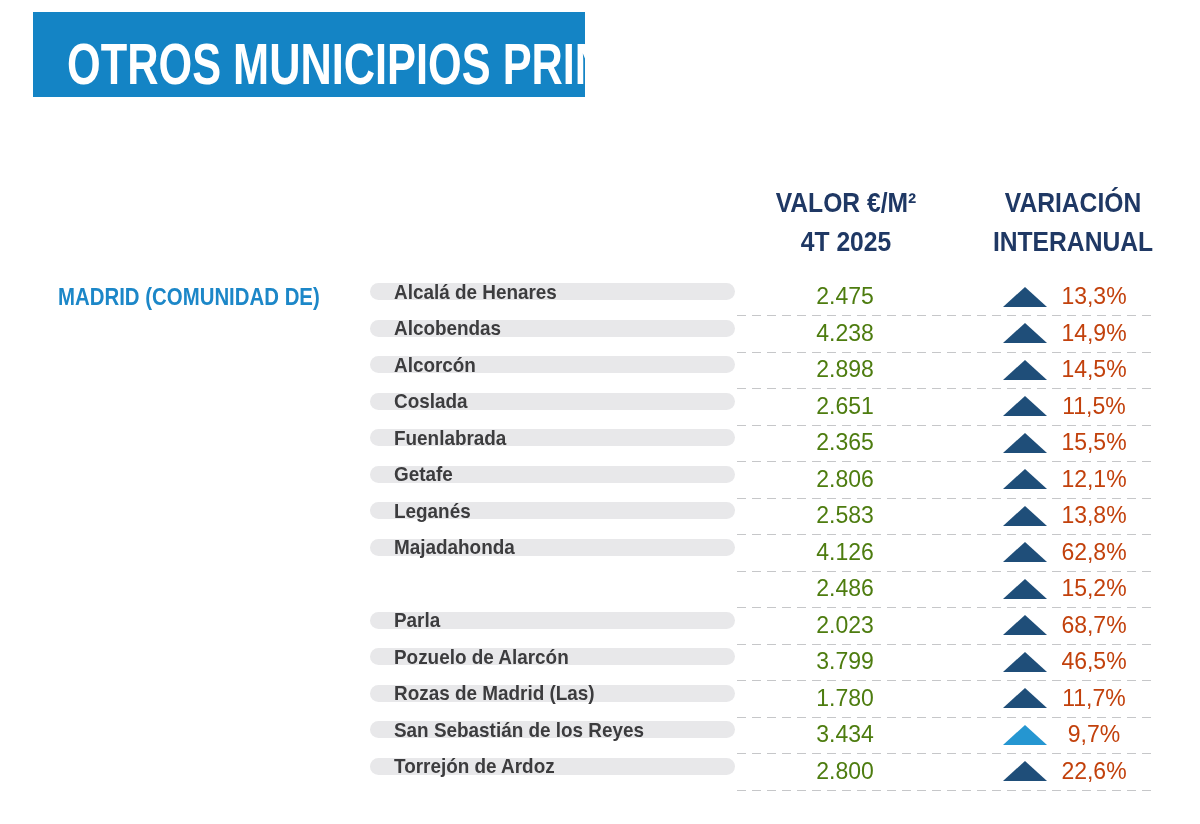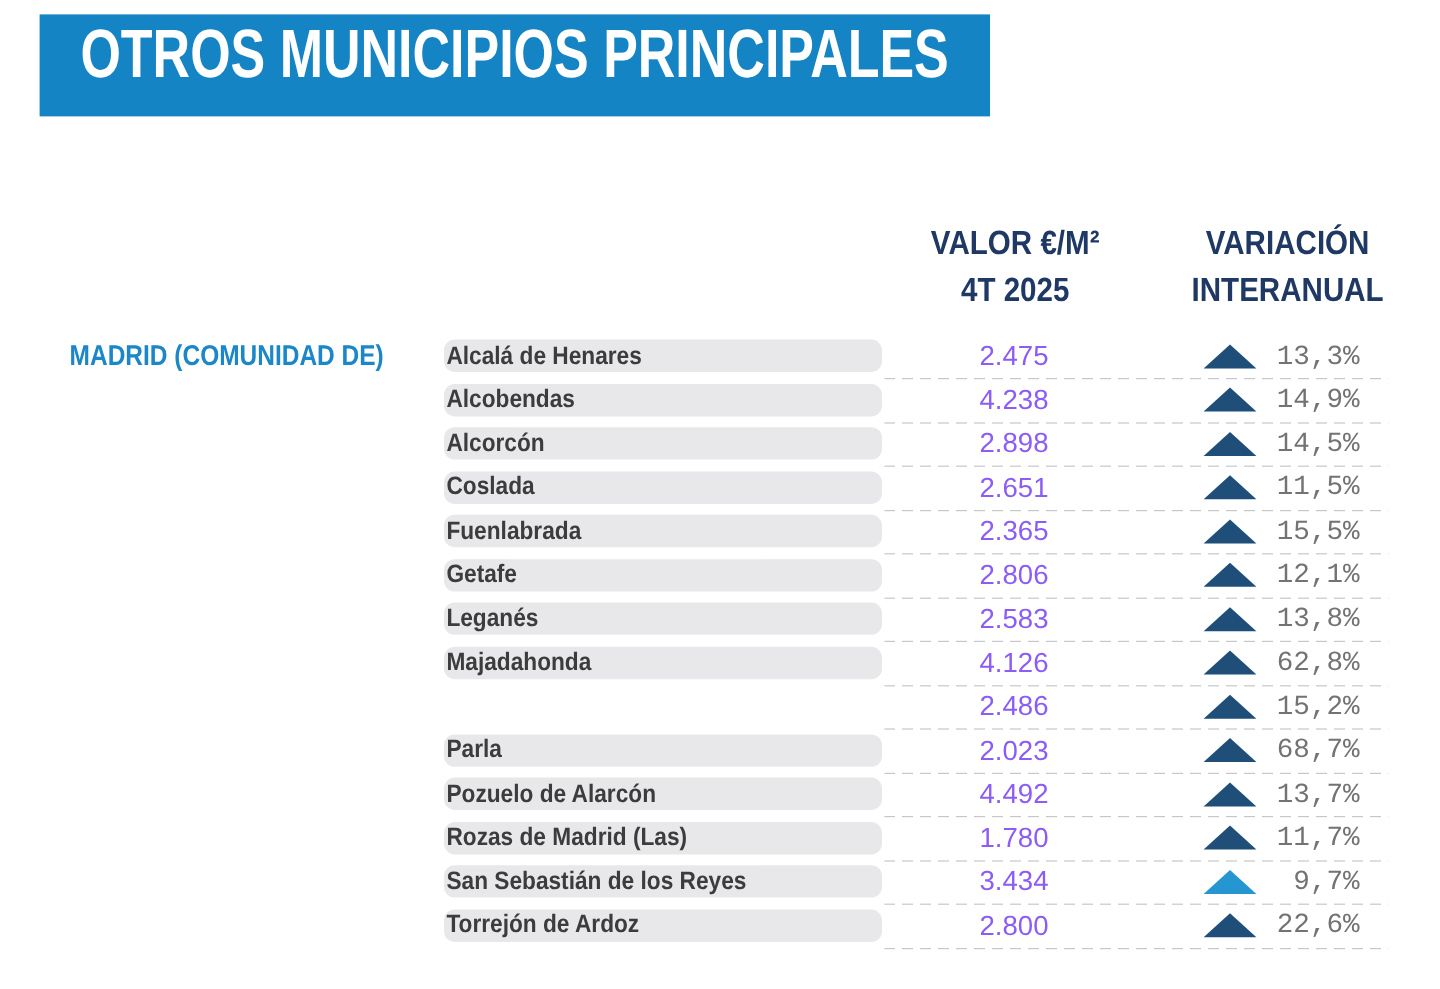--- a/index.html
+++ b/index.html
@@ -10,24 +10,24 @@
     height: 824px;
     background: #ffffff;
     font-family: "Liberation Sans", sans-serif;
     overflow: hidden;
   }
 
   
   .title-band {
     position: absolute;
     left: 33px; top: 12px;
-    width: 792px; height: 85px;
+    width: 552px; height: 85px;
     background: var(--band-blue, #1484C5);
     display: flex;
-    align-items: flex-start;
+    align-items: flex-end;
     padding-left: 34px;
     box-sizing: border-box;
   }
   .title-text {
     font-size: 57px;
     font-weight: bold;
     color: #ffffff;
     white-space: nowrap;
     transform: scaleX(0.76);
     transform-origin: 0 50%;
@@ -67,45 +67,45 @@
   .rows {
     position: absolute;
     left: 370px; top: 283px;
     width: 790px;
   }
   .row { position: relative; height: 36.5px; }
 
   .pill {
     position: absolute;
     left: 0; top: 0;
-    width: 365px; height: 27px;
+    width: 365px; height: 17px;
     background: var(--pill-gray, #E8E8EA);
     border-radius: 9px;
     display: flex;
     align-items: center;
-    padding-left: 2px;
+    padding-left: 24px;
     box-sizing: border-box;
   }
   .pill-label {
     font-size: 21px;
     font-weight: bold;
     color: #3c3c3e;
     white-space: nowrap;
     transform: scaleX(0.9);
     transform-origin: 0 50%;
   }
 
   .value {
     position: absolute;
     left: 365px; top: 0;
     width: 220px; height: 27px;
     line-height: 27px;
     text-align: center;
     font-size: 23px;
-    color: #8b5cf6;
+    color: #4d7c0f;
   }
 
   .variation {
     position: absolute;
     left: 585px; top: 0;
     width: 205px; height: 27px;
     display: flex;
     align-items: center;
     justify-content: flex-end;
     padding-right: 27px;
@@ -113,26 +113,25 @@
   }
   .arrow {
     width: 0; height: 0;
     border-left: 22px solid transparent;
     border-right: 22px solid transparent;
     border-bottom: 20px solid var(--arrow-dark, #1F4E79);
   }
   .arrow.light { border-bottom-color: var(--arrow-light, #2596D1); }
   .pct {
     font-size: 23px;
-    color: #737373;
+    color: #c2410c;
     min-width: 78px;
-    text-align: right;
+    text-align: center;
     margin-left: 8px;
     white-space: nowrap;
-    font-family: Liberation Mono, monospace;
   }
 
   .dash {
     position: absolute;
     left: 367px; top: 32px;
     width: 420px; height: 1px;
     background-image: repeating-linear-gradient(90deg,
       var(--dash-gray, #C6C7C9) 0 9px, transparent 9px 15px);
   }
 </style>
@@ -262,24 +261,24 @@
     <div class="variation">
       <span class="arrow"></span>
       <span class="pct">68,7%</span>
     </div>
     <div class="dash"></div>
   </div>
       <div class="row">
     <div class="pill">
       <span class="pill-label">Pozuelo de Alarcón</span>
     </div>
-    <div class="value">4.492</div>
-    <div class="variation">
-      <span class="arrow"></span>
-      <span class="pct">13,7%</span>
+    <div class="value">3.799</div>
+    <div class="variation">
+      <span class="arrow"></span>
+      <span class="pct">46,5%</span>
     </div>
     <div class="dash"></div>
   </div>
       <div class="row">
     <div class="pill">
       <span class="pill-label">Rozas de Madrid (Las)</span>
     </div>
     <div class="value">1.780</div>
     <div class="variation">
       <span class="arrow"></span>

